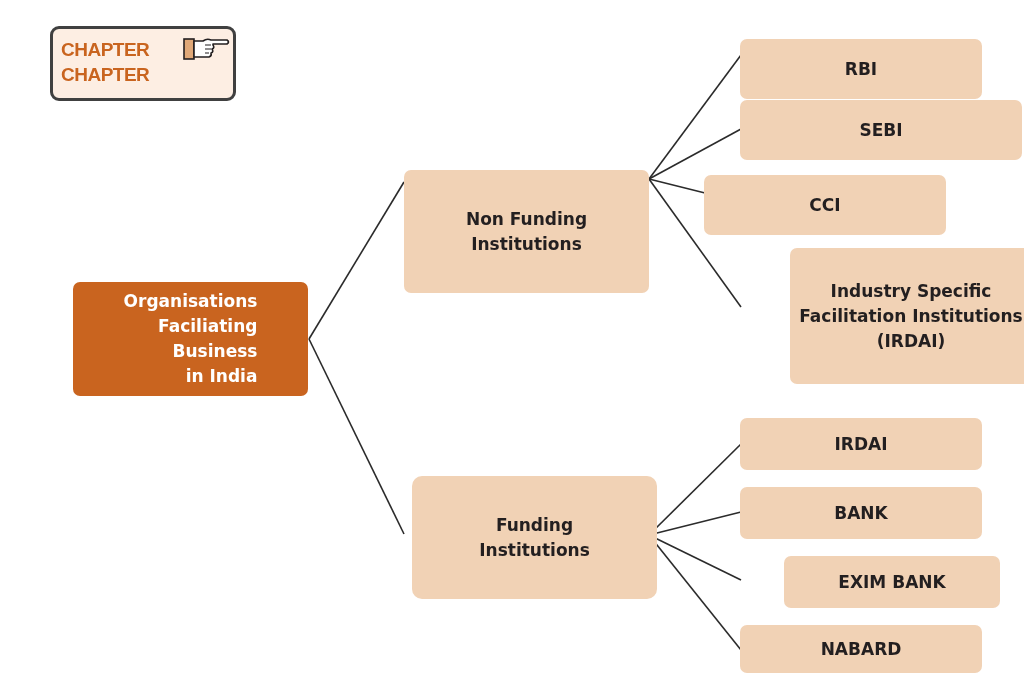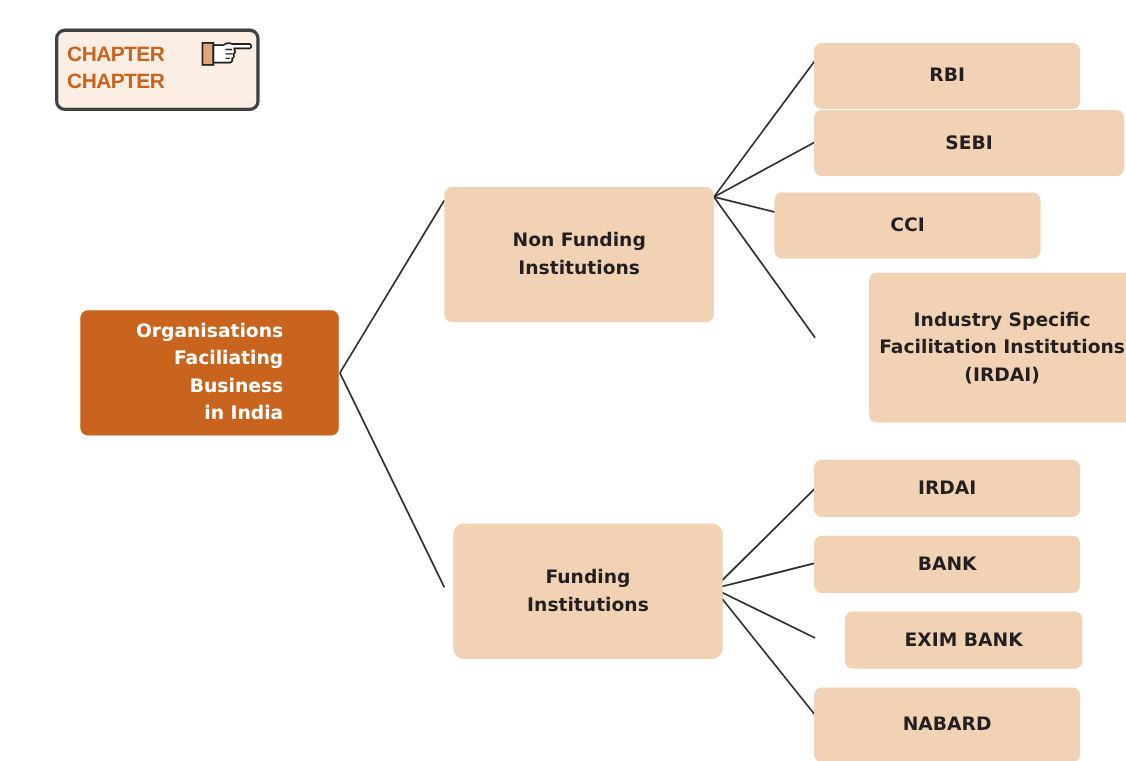--- a/index.html
+++ b/index.html
@@ -81,18 +81,18 @@
 Facilitation Institutions
 (IRDAI)</span>
 </div>
 
 <div class="node light" style="left:740px; top:418px; width:242px; height:52px;">
   <span>IRDAI</span>
 </div>
 <div class="node light" style="left:740px; top:487px; width:242px; height:52px;">
   <span>BANK</span>
 </div>
-<div class="node light" style="left:768px; top:556px; width:216px; height:52px;">
+<div class="node light" style="left:784px; top:556px; width:216px; height:52px;">
   <span>EXIM BANK</span>
 </div>
-<div class="node light" style="left:740px; top:625px; width:242px; height:68px;">
+<div class="node light" style="left:740px; top:625px; width:242px; height:48px;">
   <span>NABARD</span>
 </div>
 
 </body></html>

